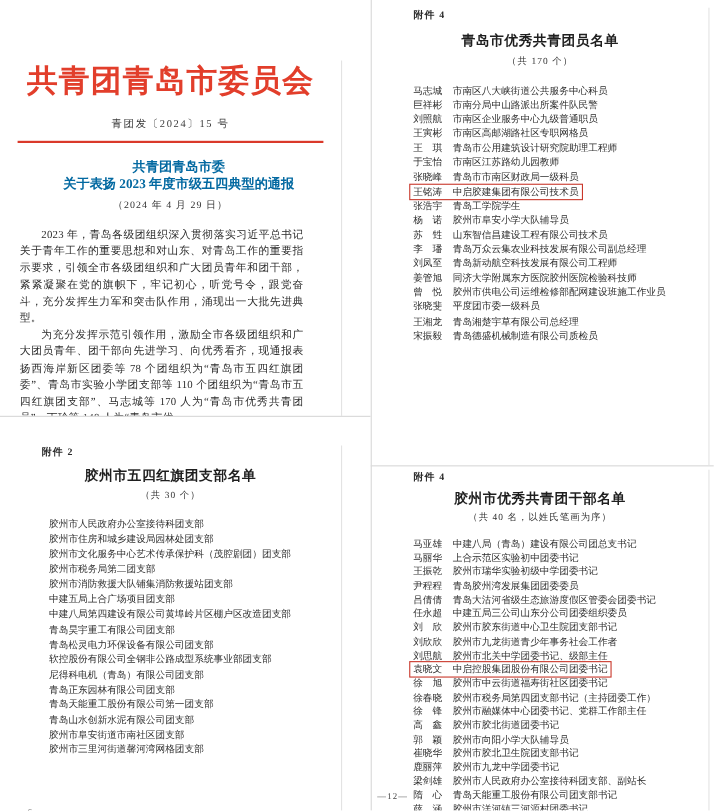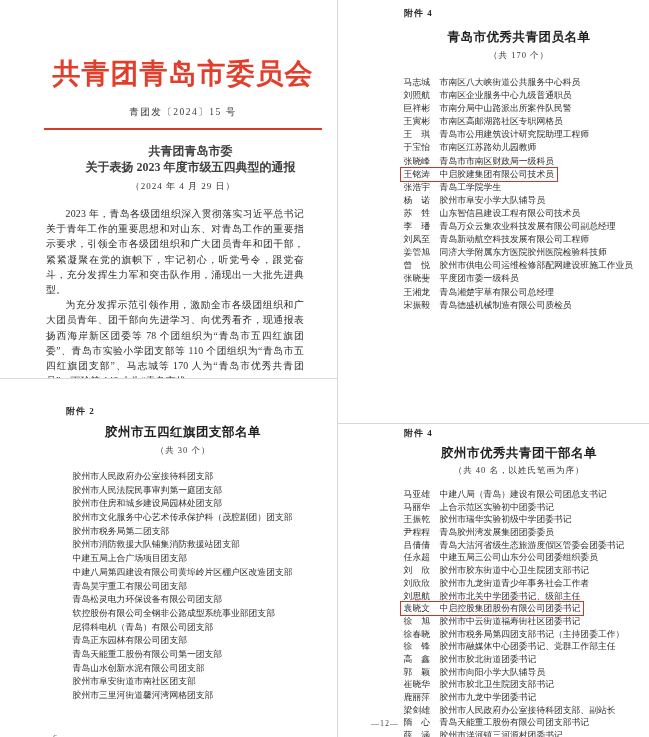--- a/index.html
+++ b/index.html
@@ -1,34 +1,34 @@
 <!DOCTYPE html>
 <html><head>
 <meta charset="utf-8">
 <style>
   html,body{margin:0;padding:0;background:#ffffff;}
   .screen{
     position:relative;width:649px;height:737px;background:#ffffff;overflow:hidden;
     font-family:"Liberation Serif","DejaVu Serif",serif;color:#2e2e2e;
   }
-  .panel{position:absolute;background:#ffffff;overflow:hidden;box-sizing:border-box;padding-left:28px;}
+  .panel{position:absolute;background:#ffffff;overflow:hidden;box-sizing:border-box;}
   #panel-doc   {left:0;   top:15px;   width:337px;height:378px;}
   #panel-branch{left:0;   top:378px;width:337px;height:359px;border-top:1px solid #d8d8d8;}
   #panel-member{left:337px;top:0;   width:312px;height:423px;border-left:1px solid #d8d8d8;}
   #panel-cadre {left:337px;top:423px;width:312px;height:314px;border-left:1px solid #d8d8d8;border-top:1px solid #d8d8d8;}
   .page{position:relative;height:100%;box-sizing:border-box;background:#fff;}
   #panel-doc .page,#panel-branch .page{width:311px;border-right:1px solid #e3e3e3;}
   #panel-member .page,#panel-cadre .page{width:307px;border-right:1px solid #e3e3e3;}
 
   
   .org-title{margin:40px 6px 0;text-align:center;font-size:28px;font-weight:bold;
              color:#e23e2b;letter-spacing:1px;white-space:nowrap;}
   .doc-number{margin-top:13px;text-align:center;font-size:9.5px;letter-spacing:1.5px;color:#3a3a3a;}
   .red-rule{margin:9px 16px 0 16px;height:2px;background:#da392a;}
-  .doc-title{margin-top:13px;text-align:center;font-size:12px;font-weight:bold;line-height:16px;color:#404040;margin-left:15px;}
+  .doc-title{margin-top:13px;text-align:center;font-size:12px;font-weight:bold;line-height:16px;color:#0369a1;margin-left:15px;}
   .doc-date{margin-top:5px;text-align:center;font-size:9px;letter-spacing:1px;color:#333;}
   .doc-body{margin:13px 34px 0 18px;}
   .doc-body p{margin:0;font-size:9.8px;line-height:15.2px;text-align:justify;
               text-indent:2em;color:#2b2b2b;letter-spacing:0.2px;}
 
   
   .att-label{font-size:9px;font-weight:bold;color:#2b2b2b;letter-spacing:1px;}
   .list-title{text-align:center;font-size:12.5px;font-weight:bold;color:#1f1f1f;letter-spacing:0.5px;}
   .list-subtitle{text-align:center;font-size:8.5px;letter-spacing:1px;color:#333;}
   .rows{white-space:nowrap;}
@@ -90,25 +90,20 @@
       <div class="list-title">胶州市五四红旗团支部名单</div>
       <div class="list-subtitle">（共 30 个）</div>
       <div class="rows">
 
           <div class="row">
             <span class="box">
               <span>胶州市人民政府办公室接待科团支部</span>
             </span>
           </div>
 
-          <div class="row">
-            <span class="box">
-              <span>胶州市人民法院民事审判第一庭团支部</span>
-            </span>
-          </div>
 
           <div class="row">
             <span class="box">
               <span>胶州市住房和城乡建设局园林处团支部</span>
             </span>
           </div>
 
           <div class="row">
             <span class="box">
               <span>胶州市文化服务中心艺术传承保护科（茂腔剧团）团支部</span>
@@ -207,29 +202,29 @@
 
           <div class="row">
             <span class="box">
               <span class="nm">马志城</span>
               <span class="ds">市南区八大峡街道公共服务中心科员</span>
             </span>
           </div>
 
           <div class="row">
             <span class="box">
+              <span class="nm">巨祥彬</span>
+              <span class="ds">市南分局中山路派出所案件队民警</span>
+            </span>
+          </div>
+
+          <div class="row">
+            <span class="box">
               <span class="nm">刘照航</span>
               <span class="ds">市南区企业服务中心九级普通职员</span>
-            </span>
-          </div>
-
-          <div class="row">
-            <span class="box">
-              <span class="nm">巨祥彬</span>
-              <span class="ds">市南分局中山路派出所案件队民警</span>
             </span>
           </div>
 
           <div class="row">
             <span class="box">
               <span class="nm">王寅彬</span>
               <span class="ds">市南区高邮湖路社区专职网格员</span>
             </span>
           </div>
 

